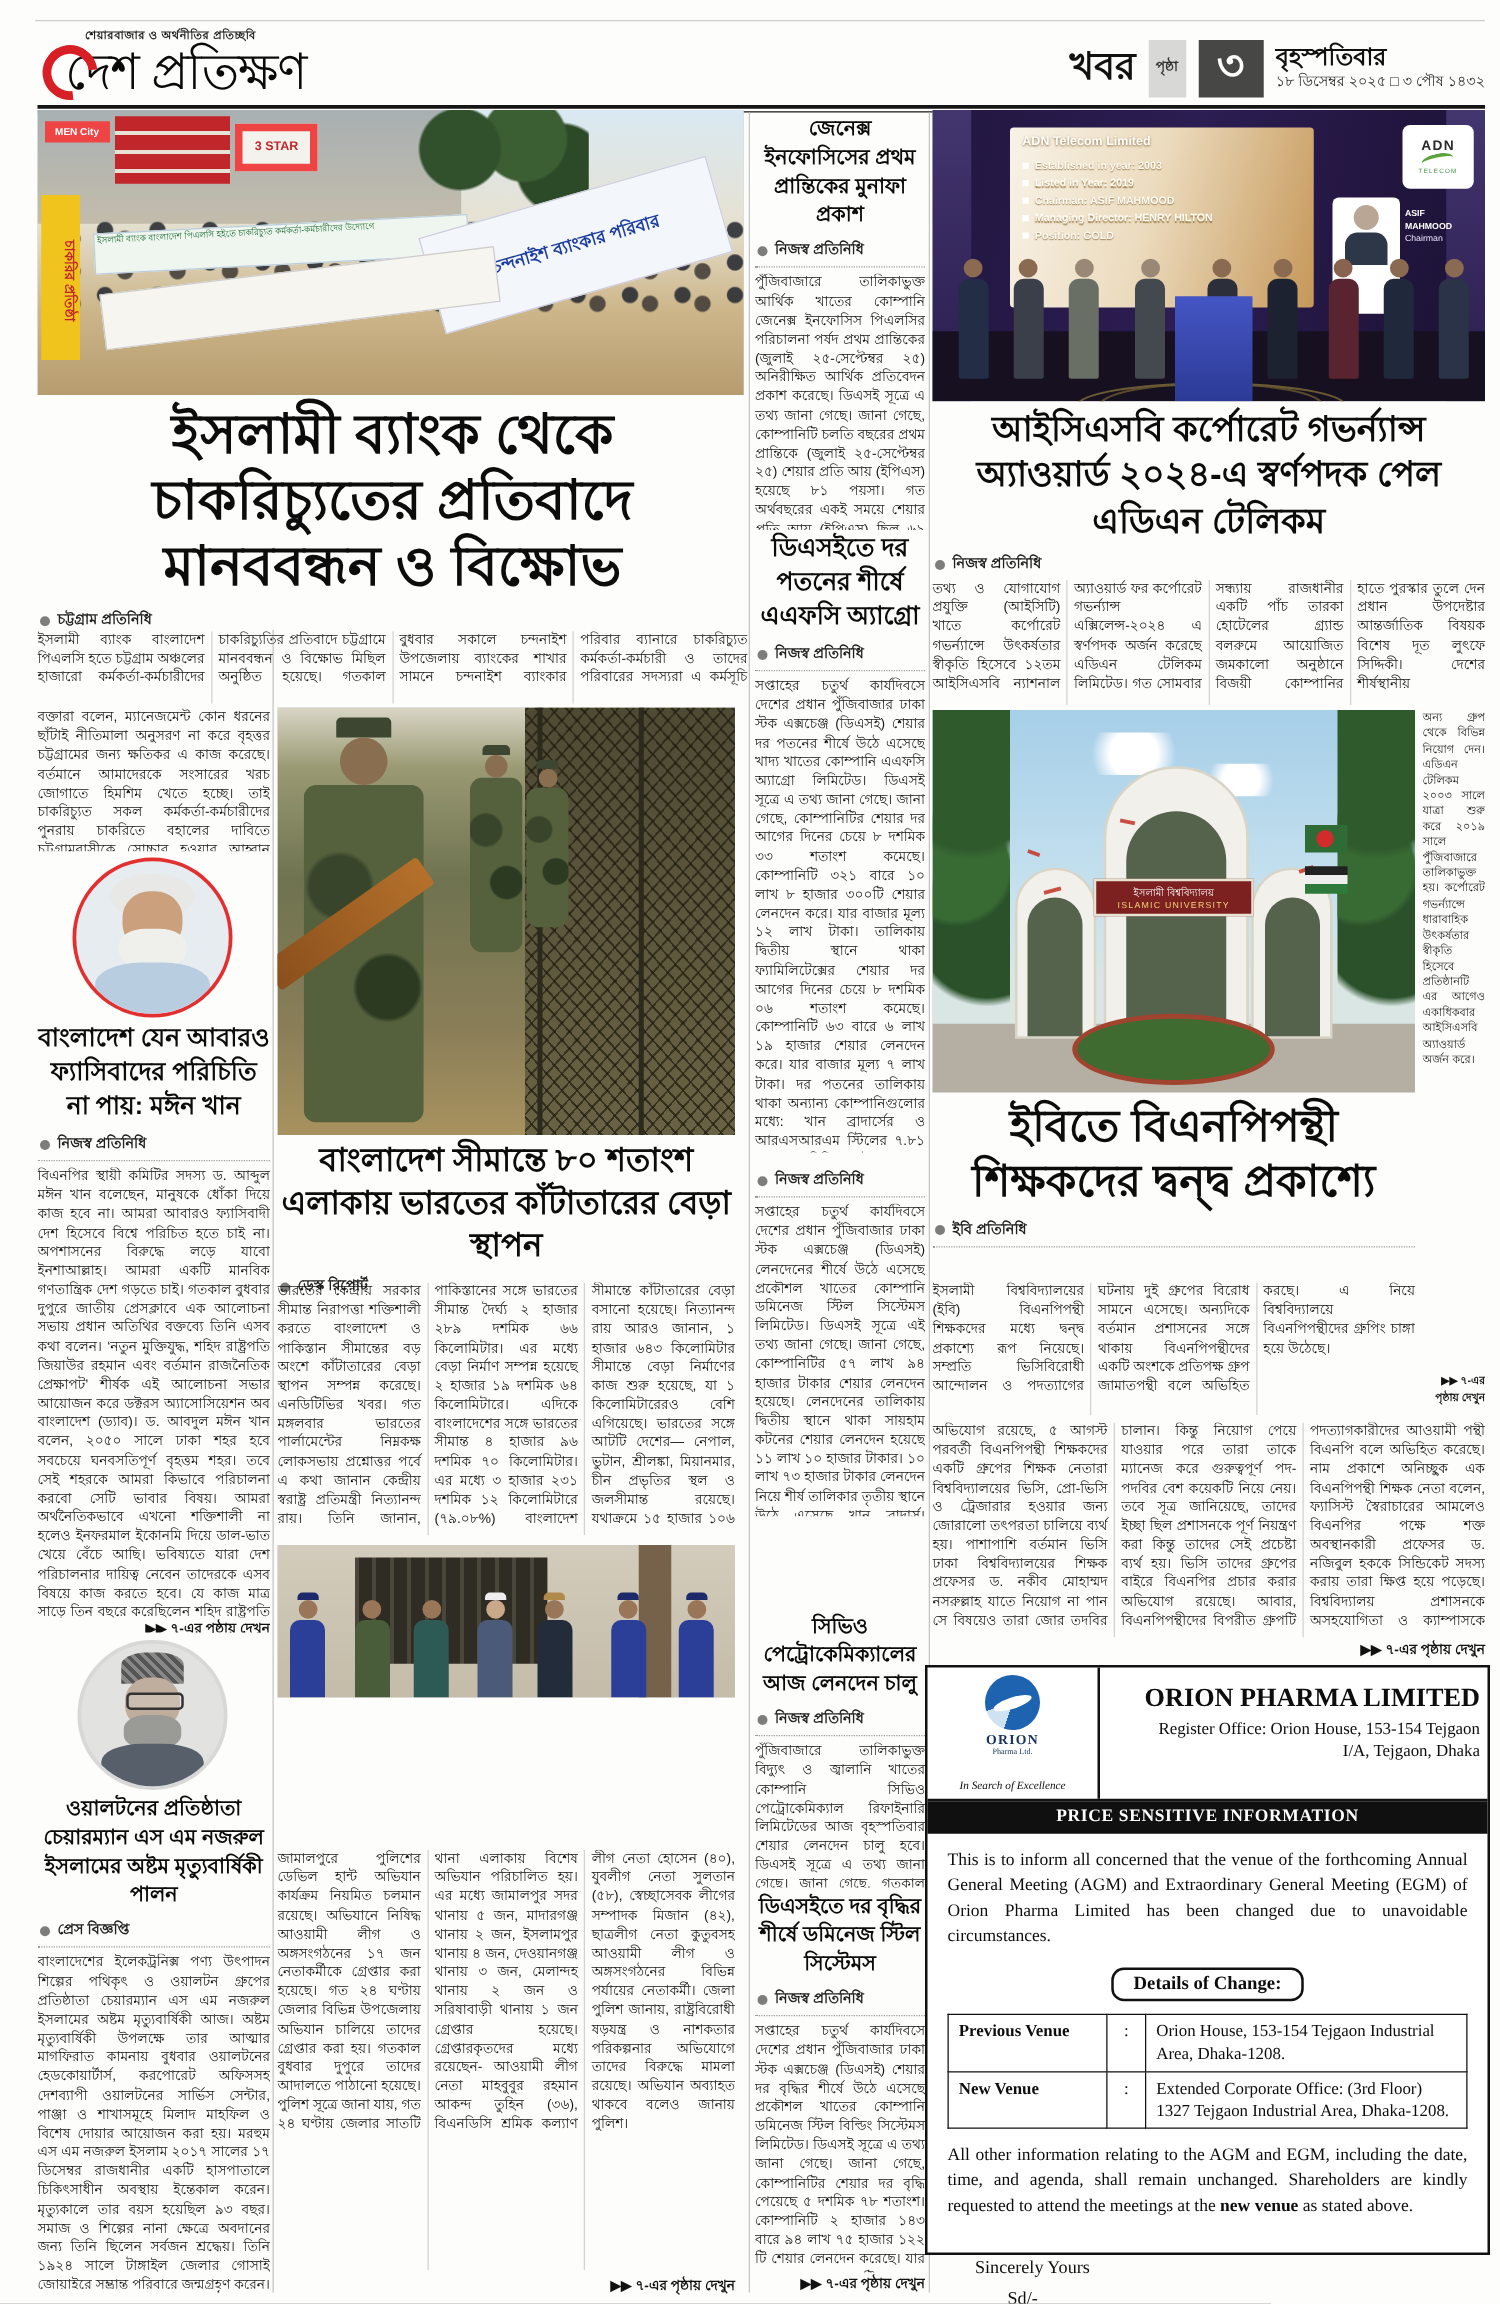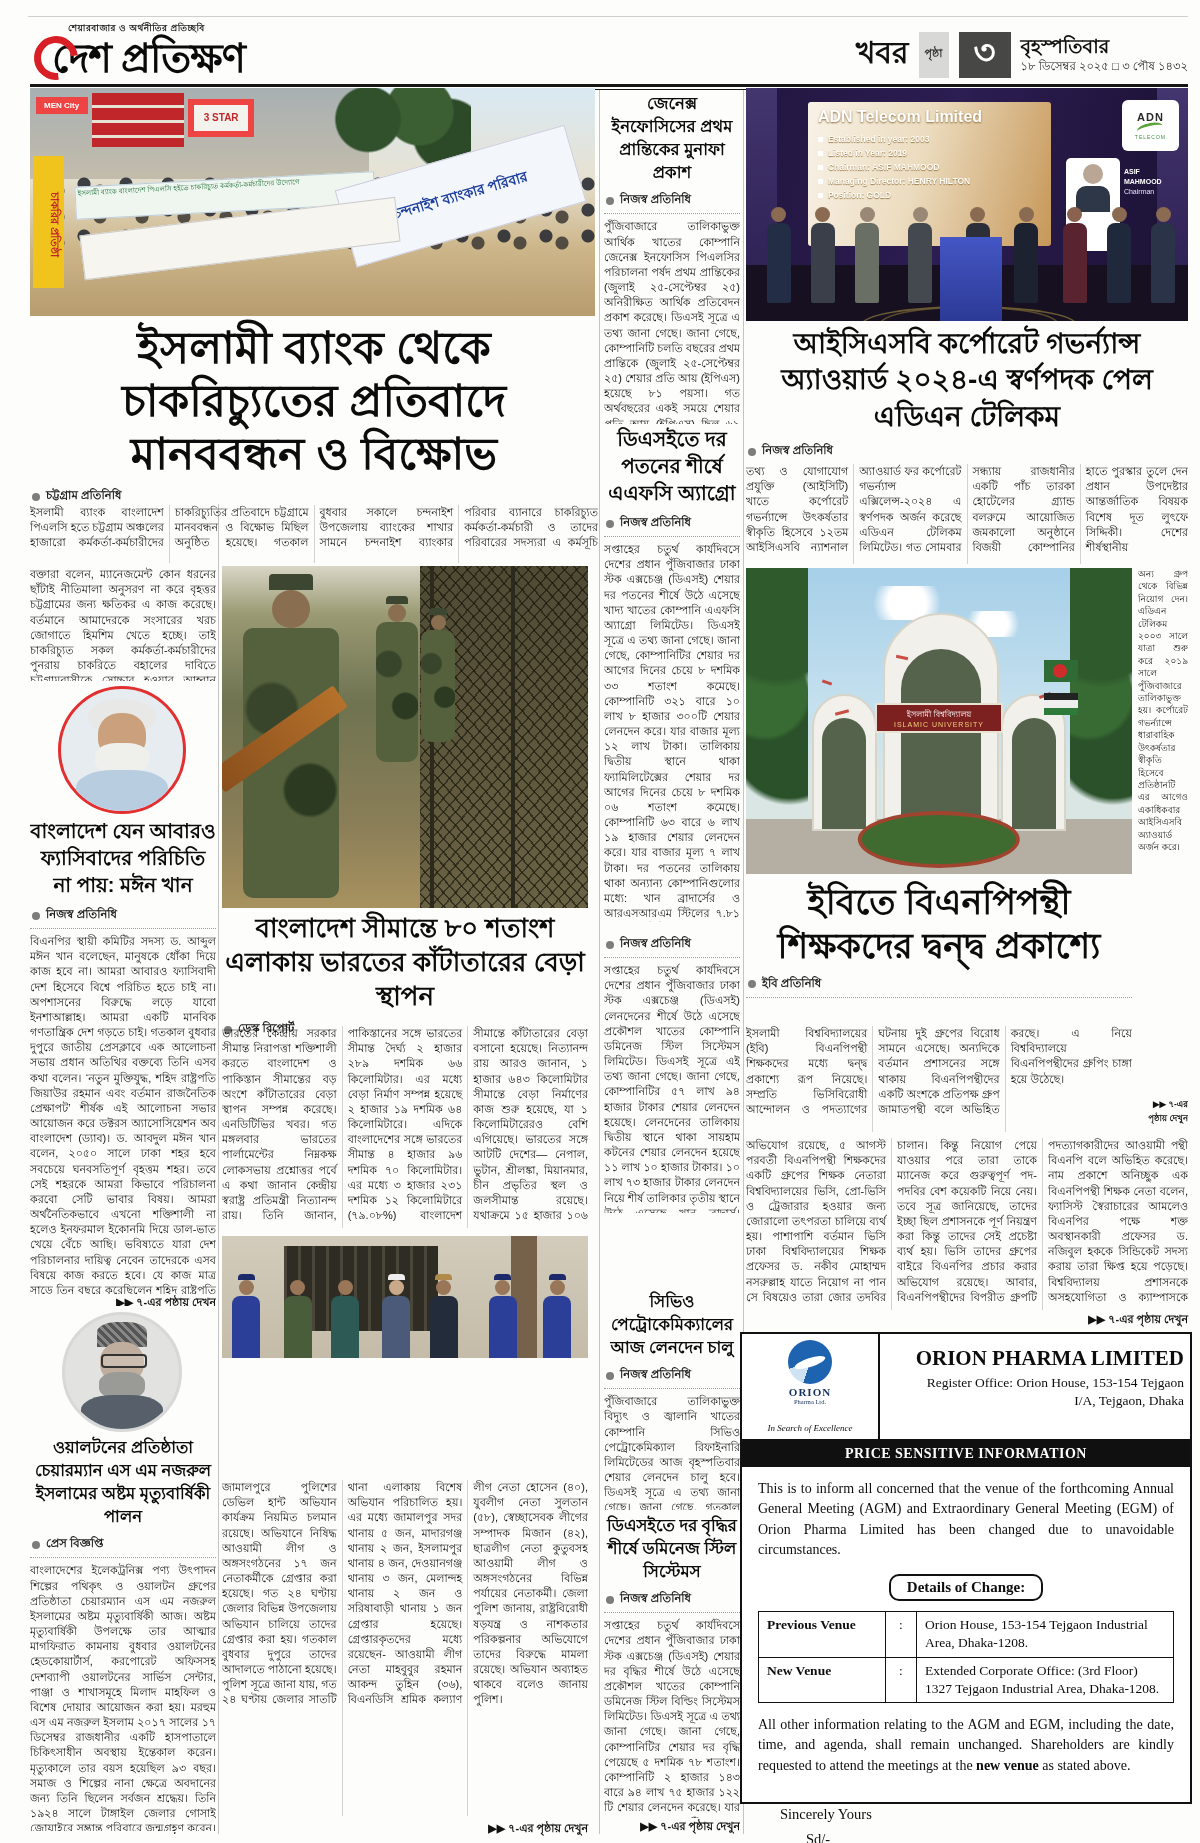--- a/index.html
+++ b/index.html
@@ -6,21 +6,21 @@
   .page{position:relative;width:1200px;height:1843px;background:#fdfdfb;margin:0 auto;
         font-family:"Liberation Sans",sans-serif;color:#111;overflow:hidden;}
   .abs{position:absolute;}
   
   .top-rule{position:absolute;top:16px;left:28px;width:1160px;border-top:1px solid #cfcfcf;}
   .masthead{position:absolute;top:24px;left:30px;width:1158px;height:56px;display:flex;justify-content:space-between;align-items:flex-end;}
   .brand{position:relative;padding-left:4px;}
   .brand .tagline{font-size:9px;font-weight:bold;color:#222;margin-left:34px;letter-spacing:.5px;}
   .logo-row{display:flex;align-items:center;}
   .logo-mark{width:30px;height:30px;border:7px solid #d81f26;border-right-color:transparent;border-radius:50%;transform:rotate(38deg);margin-right:-26px;}
-  .logo-text{font-size:40px;font-weight:bold;letter-spacing:-1px;color:#0a0a0a;line-height:1;}
+  .logo-text{font-size:40px;font-weight:normal;letter-spacing:-1px;color:#0a0a0a;line-height:1;}
   .issue{display:flex;align-items:center;gap:10px;}
   .issue .section{font-size:30px;font-weight:bold;}
   .pagebox-label{background:#d8d8d6;color:#333;font-size:11px;font-weight:bold;width:30px;height:46px;display:flex;align-items:center;justify-content:center;}
   .pagebox-num{background:#474746;color:#fff;font-size:34px;font-weight:bold;width:52px;height:46px;display:flex;align-items:center;justify-content:center;}
   .daydate{line-height:1.25;}
   .daydate .day{font-size:19px;font-weight:bold;}
   .daydate .date{font-size:11.5px;color:#222;}
   .masthead-rule{position:absolute;top:84px;left:30px;width:1158px;border-top:3px solid #161616;border-bottom:1px solid #161616;height:2px;}
   
   .hl{font-weight:bold;text-align:center;color:#0c0c0c;}
@@ -49,21 +49,21 @@
   .p-sign-star{position:absolute;left:28%;top:5%;width:54px;height:26px;background:#f4f2ec;border:6px solid #ef4444;color:#c1262b;font-weight:bold;font-size:10px;text-align:center;line-height:26px;}
   .p-crowd{position:absolute;left:0;top:38%;width:100%;height:34%;background:radial-gradient(circle at 12px 9px,#2b2e35 6px,transparent 7px),radial-gradient(circle at 28px 16px,#45403a 6px,transparent 7px);background-size:42px 26px;opacity:.9;}
   .p-banner-top{position:absolute;left:8%;top:40%;width:52%;height:12%;background:#eef6ef;transform:rotate(-3deg);border:1px solid #bcd;overflow:hidden;font-size:7px;color:#1d6b33;line-height:1.2;padding:2px;}
   .p-banner1{position:absolute;left:9%;top:56%;width:56%;height:19%;background:#f7f5f0;transform:rotate(-7deg);border:1px solid #ccc;display:flex;align-items:center;justify-content:center;font-size:20px;font-weight:bold;color:#d4232a;white-space:nowrap;}
   .p-banner2{position:absolute;left:55%;top:30%;width:42%;height:34%;background:#f3f6fa;transform:rotate(-16deg);border:1px solid #ccd;display:flex;align-items:center;justify-content:center;font-size:14px;font-weight:bold;color:#1c3f9e;white-space:nowrap;}
   .p-side-banner{position:absolute;left:.5%;top:30%;width:5.5%;height:56%;background:#f0c41d;color:#c1262b;font-size:11px;font-weight:bold;writing-mode:vertical-rl;text-align:center;padding-top:4px;}
   
   .a-bg{position:absolute;inset:0;background:linear-gradient(100deg,#221640 0%,#2c1d52 45%,#1b1133 100%);}
   .a-pillar{position:absolute;top:0;bottom:0;width:7%;background:linear-gradient(#43356e,#2a1d4e);}
   .a-screen{position:absolute;left:14%;top:6%;width:55%;height:62%;background:linear-gradient(105deg,#f8f2e7 0%,#ecdcbf 45%,#c69759 100%);border-radius:3px;padding:6px 10px;box-sizing:border-box;}
-  .a-screen .t{font-size:16px;font-weight:bold;color:#fff;text-shadow:0 1px 2px #8a6a3a;margin-bottom:8px;}
+  .a-screen .t{font-size:10px;font-weight:bold;color:#fff;text-shadow:0 1px 2px #8a6a3a;margin-bottom:8px;}
   .a-screen .ln{font-size:8.5px;font-weight:bold;color:#fffdf6;text-shadow:0 1px 1px #9a7a4a;margin:4px 0;}
   .a-screen .ln::before{content:"";display:inline-block;width:5px;height:5px;background:#fff;margin-right:5px;}
   .a-logo{position:absolute;right:2%;top:5%;width:13%;height:22%;background:#fff;border-radius:6px;display:flex;flex-direction:column;align-items:center;justify-content:center;}
   .a-logo .al1{font-size:11px;font-weight:bold;color:#2a2a2a;letter-spacing:1px;}
   .a-logo .al2{font-size:5px;color:#3f8f3f;letter-spacing:1px;}
   .a-logo .swoosh{width:26px;height:8px;border-top:3px solid #5aa33a;border-radius:50%;transform:rotate(-12deg);}
   .a-card{position:absolute;right:15.5%;top:30%;width:12%;height:40%;background:#fff;border-radius:5px;overflow:hidden;}
   .a-card .head{width:20px;height:20px;border-radius:50%;background:#b9a694;margin:6px auto 0;}
   .a-card .torso{width:34px;height:26px;border-radius:10px 10px 0 0;background:#2e3747;margin:2px auto 0;}
   .a-cap{position:absolute;right:2%;top:34%;width:12.5%;font-size:7px;font-weight:bold;color:#fff;line-height:1.4;}

